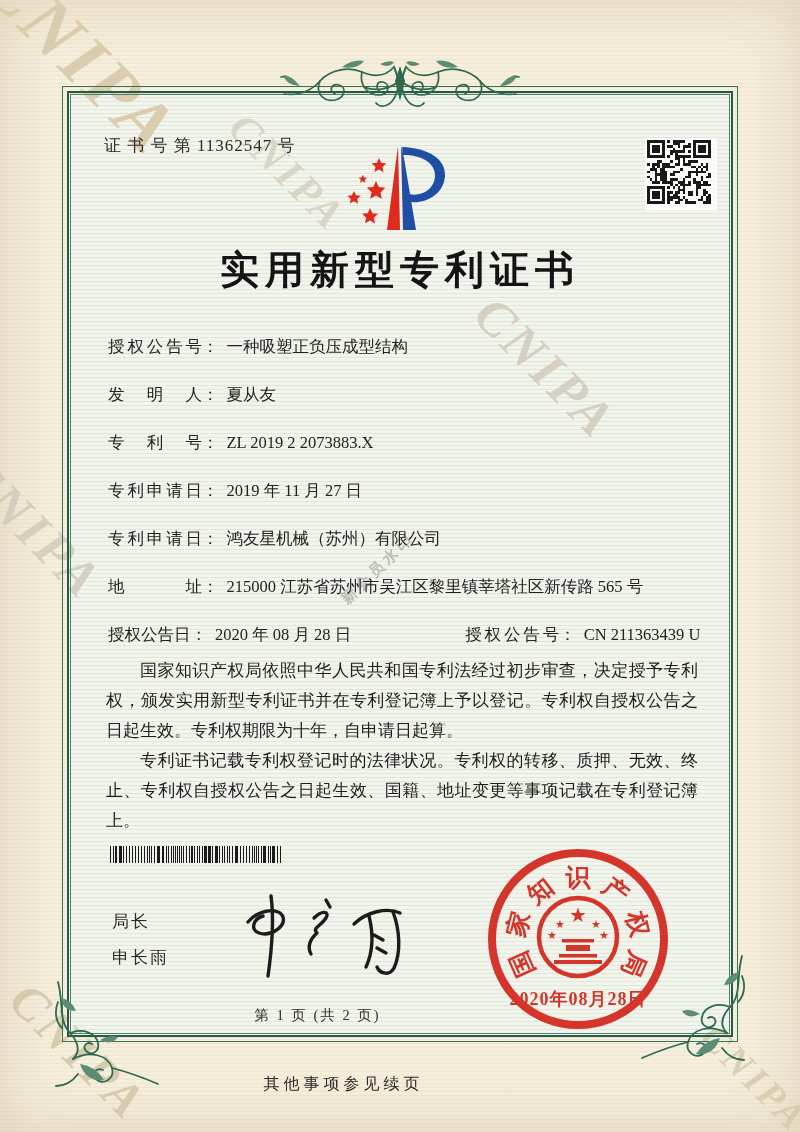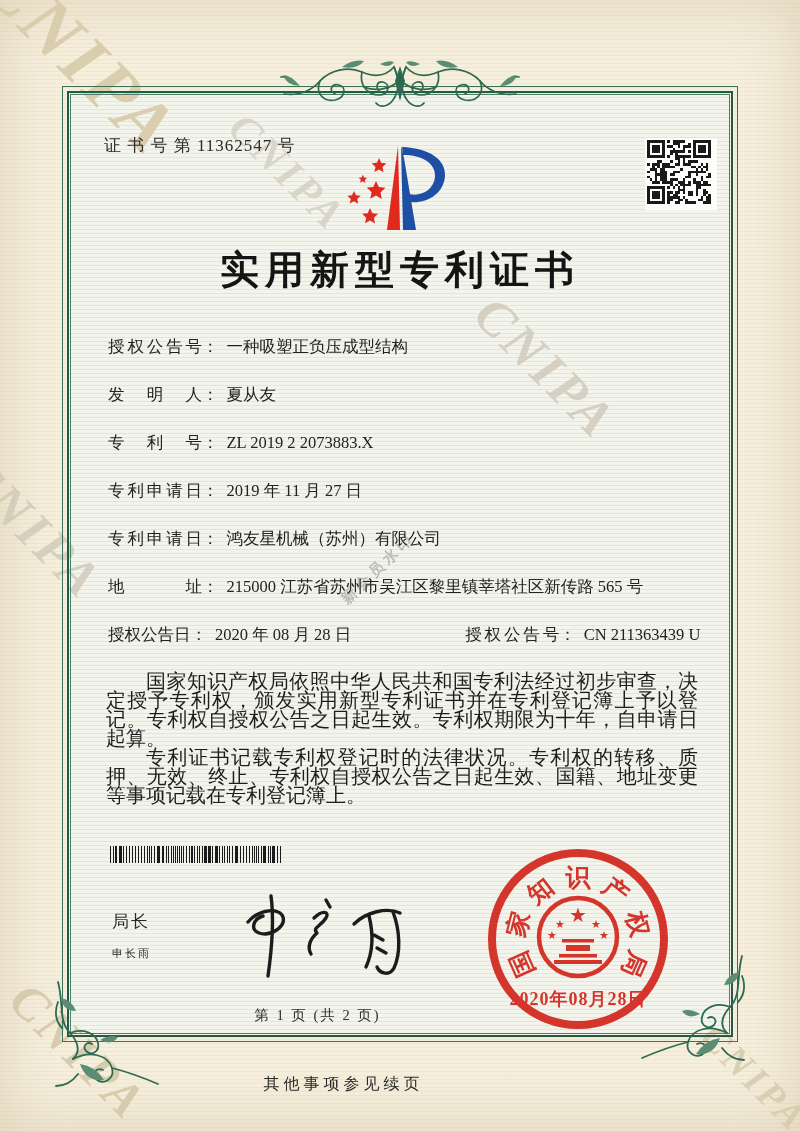--- a/index.html
+++ b/index.html
@@ -40,29 +40,29 @@
   .qr{position:absolute;left:645px;top:138px;width:68px;height:68px;background:#fdfdfb;padding:2px;}
   .title{position:absolute;left:0;top:243px;width:800px;text-align:center;
       font-size:39px;font-weight:bold;color:#141414;letter-spacing:6px;}
   
   .fields{position:absolute;left:108px;top:336px;width:592px;font-size:16.5px;color:#222;}
   .frow{display:flex;align-items:baseline;height:24px;margin-bottom:24px;white-space:nowrap;}
   .flabel{display:inline-block;width:94px;text-align:justify;text-align-last:justify;}
   .fcolon{margin-right:8px;}
   .fgroup2{display:flex;align-items:baseline;margin-left:114px;}
   
-  .bodytext{position:absolute;left:106px;top:672px;width:592px;font-size:20px;color:#1d1d1d;
-      line-height:19px;text-align:justify;}
+  .bodytext{position:absolute;left:106px;top:656px;width:592px;font-size:17px;color:#1d1d1d;
+      line-height:30px;text-align:justify;}
   .bodytext p{margin:0;text-indent:2em;}
   
   .barcode{position:absolute;left:110px;top:846px;width:176px;height:17px;fill:#1b1b1b;}
   .sig-title{position:absolute;left:112px;top:910px;font-family:"Liberation Sans",sans-serif;
       font-size:17px;color:#2b2b2b;letter-spacing:2px;}
   .sig-name{position:absolute;left:112px;top:946px;font-family:"Liberation Sans",sans-serif;
-      font-size:11px;color:#2b2b2b;letter-spacing:2px;}
+      font-size:17px;color:#2b2b2b;letter-spacing:2px;}
   .sig-script{position:absolute;left:222px;top:888px;width:210px;height:92px;}
   .seal{position:absolute;left:478px;top:842px;width:200px;height:200px;opacity:.92;}
   
   .page-ind{position:absolute;left:0;top:1006px;width:635px;text-align:center;
       font-size:14.5px;color:#2d2d2d;letter-spacing:2px;}
   .cont-note{position:absolute;left:0;top:1074px;width:687px;text-align:center;
       font-size:16px;color:#2a2a2a;letter-spacing:4px;}
 </style>
 </head>
 <body>

